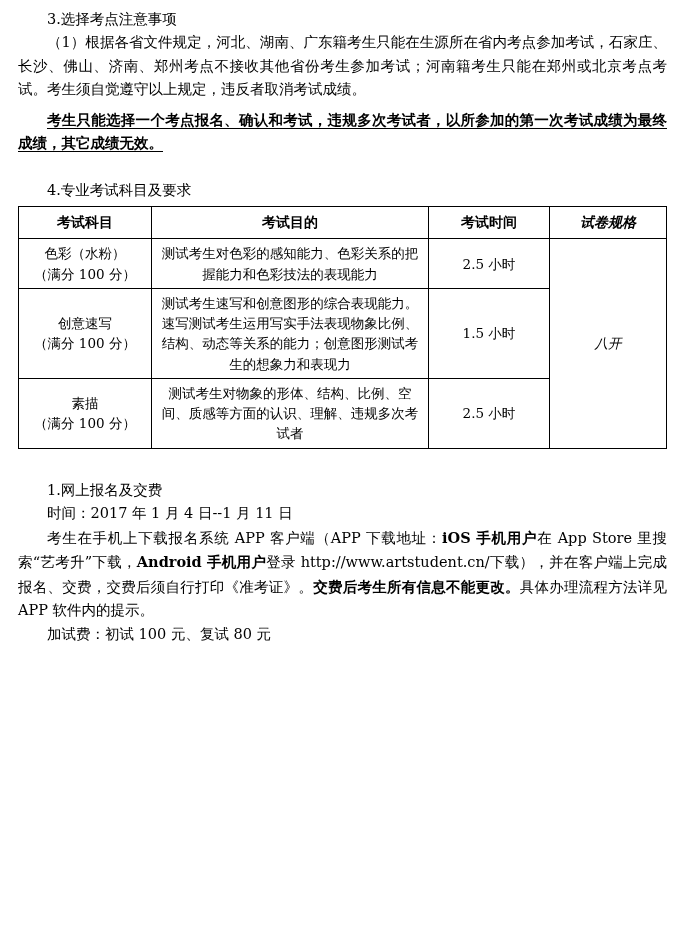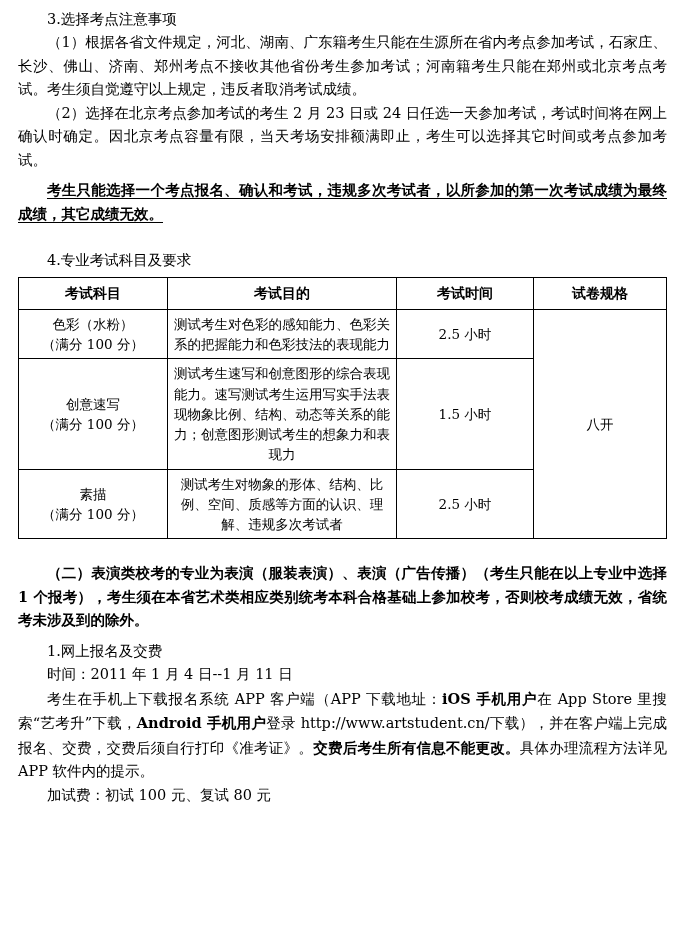--- a/index.html
+++ b/index.html
@@ -50,47 +50,46 @@
   }
   table.exam td, table.exam th {
     border: 1px solid #000;
     padding: 4px 6px;
     vertical-align: middle;
   }
   table.exam th {
     font-weight: bold;
     text-align: center;
     font-size: 14px;
-    padding: 5px 20px;
+    padding: 5px 12px;
   }
   .col-sub { width: 108px; text-align: center; }
   .col-purpose { text-align: center; }
   .col-time { width: 96px; text-align: center; margin-left: 44px; }
-  .col-spec { width: 92px; text-align: center; }
+  .col-spec { width: 92px; text-align: center; font-style: italic; }
   .sub-name { display: block; text-align: center; }
   .sub-score { display: block; }
   .note {
     text-indent: 2em;
     margin-top: 4px;
   }
   .sec-title {
     font-weight: bold;
     text-indent: 2em;
     text-align: justify;
     text-justify: inter-ideograph;
   }
 </style>
 </head>
 <body>
 
 <div class="page">
 
   <p class="heading">3.选择考点注意事项</p>
   <p class="indent1">（1）根据各省文件规定，河北、湖南、广东籍考生只能在生源所在省内考点参加考试，石家庄、长沙、佛山、济南、郑州考点不接收其他省份考生参加考试；河南籍考生只能在郑州或北京考点考试。考生须自觉遵守以上规定，违反者取消考试成绩。</p>
-  <p class="indent1">（2）选择在北京考点参加考试的考生 2 月 23 日或 24 日任选一天参加考试，考试时间将在网上确认时确定。因北京考点容量有限，当天考场安排额满即止，考生可以选择其它时间或考点参加考试。</p>
   <div class="gap-sm"></div>
   <p class="indent1 underline-bold">考生只能选择一个考点报名、确认和考试，违规多次考试者，以所参加的第一次考试成绩为最终成绩，其它成绩无效。</p>
 
   <div class="gap-lg"></div>
 
   <p class="heading">4.专业考试科目及要求</p>
 
   <table class="exam">
     <thead>
       <tr>
@@ -125,24 +124,23 @@
         </td>
         <td class="col-purpose">测试考生对物象的形体、结构、比例、空间、质感等方面的认识、理解、违规多次考试者</td>
         <td class="col-time">2.5 小时</td>
       </tr>
     </tbody>
   </table>
 
 
   <div class="gap-lg"></div>
 
-  <p class="sec-title">（二）表演类校考的专业为表演（服装表演）、表演（广告传播）（考生只能在以上专业中选择 1 个报考），考生须在本省艺术类相应类别统考本科合格基础上参加校考，否则校考成绩无效，省统考未涉及到的除外。</p>
 
   <div class="gap-sm"></div>
 
   <p class="heading">1.网上报名及交费</p>
-  <p class="indent1">时间：2011 年 1 月 4 日--1 月 11 日</p>
+  <p class="indent1">时间：2017 年 1 月 4 日--1 月 11 日</p>
 
   <p class="indent1"><span>考生在手机上下载报名系统 APP 客户端（APP 下载地址：</span><span class="bold">iOS 手机用户</span><span>在 App Store 里搜索“艺考升”下载，</span><span class="bold">Android 手机用户</span><span>登录 http://www.artstudent.cn/下载），并在客户端上完成报名、交费，交费后须自行打印《准考证》。</span><span class="bold">交费后考生所有信息不能更改。</span><span>具体办理流程方法详见 APP 软件内的提示。</span></p>
 
   <p class="indent1">加试费：初试 100 元、复试 80 元</p>
 
 </div>
 
 </body></html>

